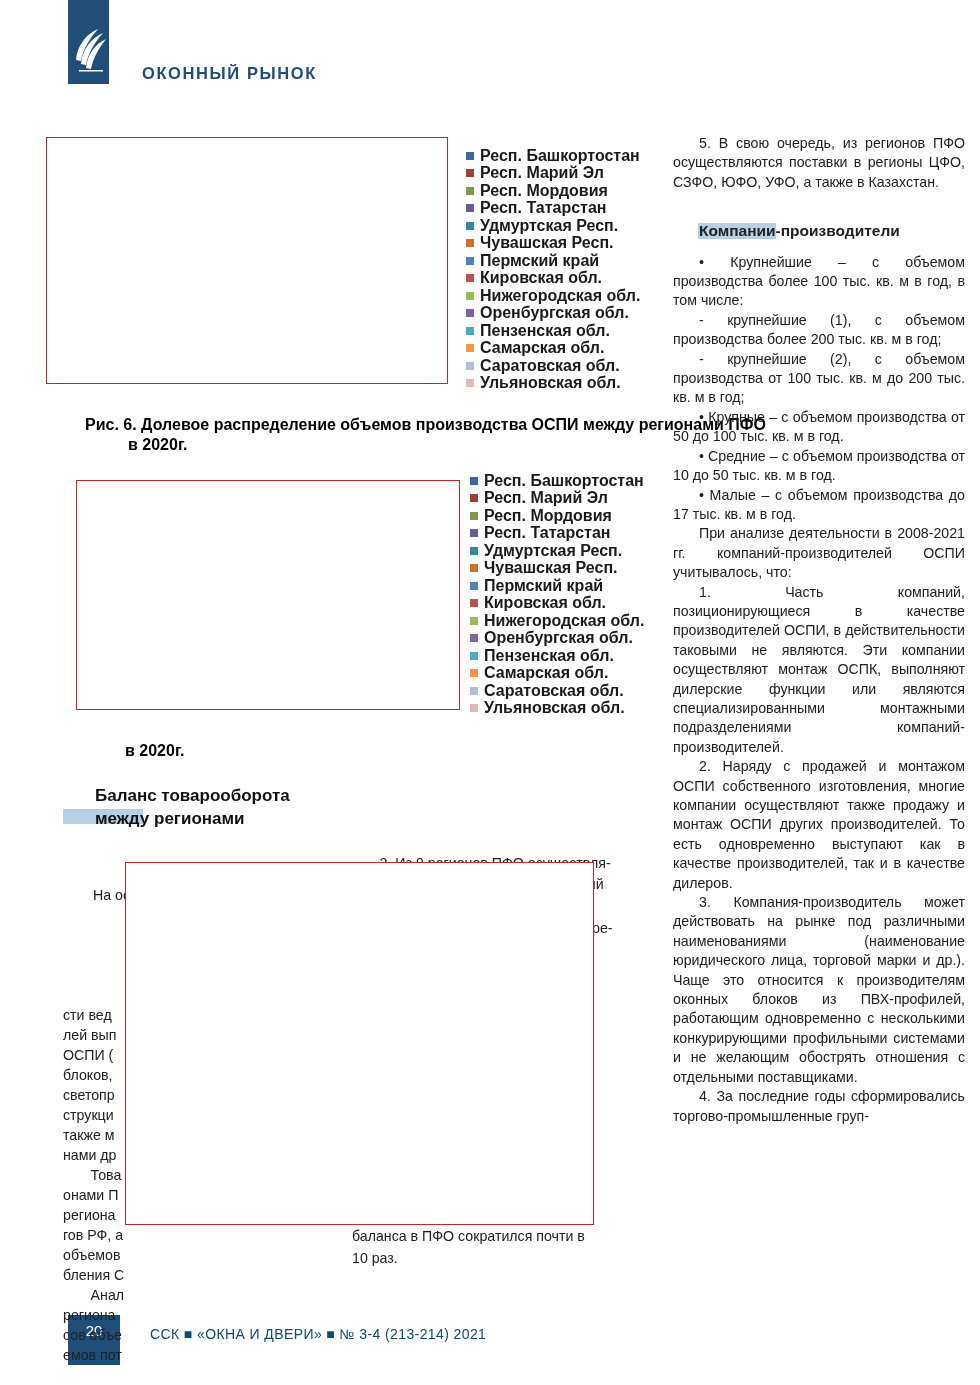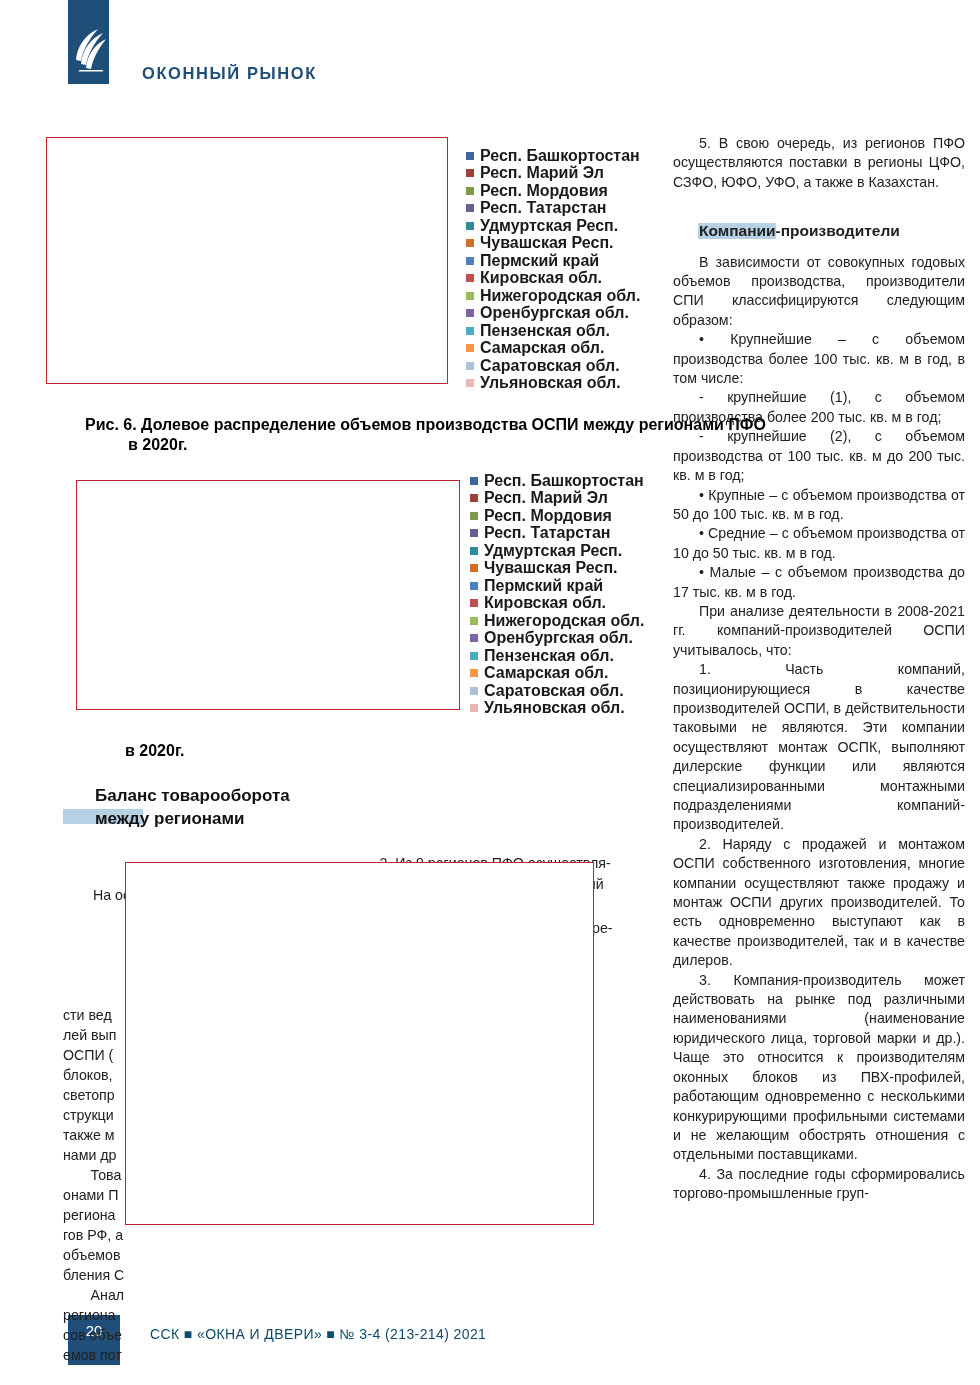--- a/index.html
+++ b/index.html
@@ -237,32 +237,35 @@
       <div>я,</div>
       <div>о-</div>
       <div>о-</div>
       <div>р-</div>
       <div>и-</div>
       <div>ит</div>
       <div>у-</div>
       <div>из</div>
       <div>ит</div>
     </div>
+  <div class="mid-after">
+    <div>баланса в ПФО сократился почти в</div>
+    <div>10 раз.</div>
+  </div>
 
   <div class="imgbox box-map"></div>
 
   <div class="col-right">
     <p>5. В свою очередь, из регионов ПФО осуществляются поставки в регионы ЦФО, СЗФО, ЮФО, УФО, а также в Казахстан.</p>
     <div class="rc-head">
       <span class="hl"></span>
       <span>Компании-производители</span>
     </div>
     <div>
 
-    <p>В зависимости от совокупных годовых объемов производства, производители СПИ классифицируются следующим образом:</p>
         <p>• Крупнейшие – с объемом производства более 100 тыс. кв. м в год, в том числе:</p>
         <p>- крупнейшие (1), с объемом производства более 200 тыс. кв. м в год;</p>
         <p>- крупнейшие (2), с объемом производства от 100 тыс. кв. м до 200 тыс. кв. м в год;</p>
         <p>• Крупные – с объемом производства от 50 до 100 тыс. кв. м в год.</p>
         <p>• Средние – с объемом производства от 10 до 50 тыс. кв. м в год.</p>
         <p>• Малые – с объемом производства до 17 тыс. кв. м в год.</p>
         <p>При анализе деятельности в 2008-2021 гг. компаний-производителей ОСПИ учитывалось, что:</p>
         <p>1. Часть компаний, позиционирующиеся в качестве производителей ОСПИ, в действительности таковыми не являются. Эти компании осуществляют монтаж ОСПК, выполняют дилерские функции или являются специализированными монтажными подразделениями компаний-производителей.</p>
         <p>2. Наряду с продажей и монтажом ОСПИ собственного изготовления, многие компании осуществляют также продажу и монтаж ОСПИ других производителей. То есть одновременно выступают как в качестве производителей, так и в качестве дилеров.</p>
         <p>3. Компания-производитель может действовать на рынке под различными наименованиями (наименование юридического лица, торговой марки и др.). Чаще это относится к производителям оконных блоков из ПВХ-профилей, работающим одновременно с несколькими конкурирующими профильными системами и не желающим обострять отношения с отдельными поставщиками.</p>

